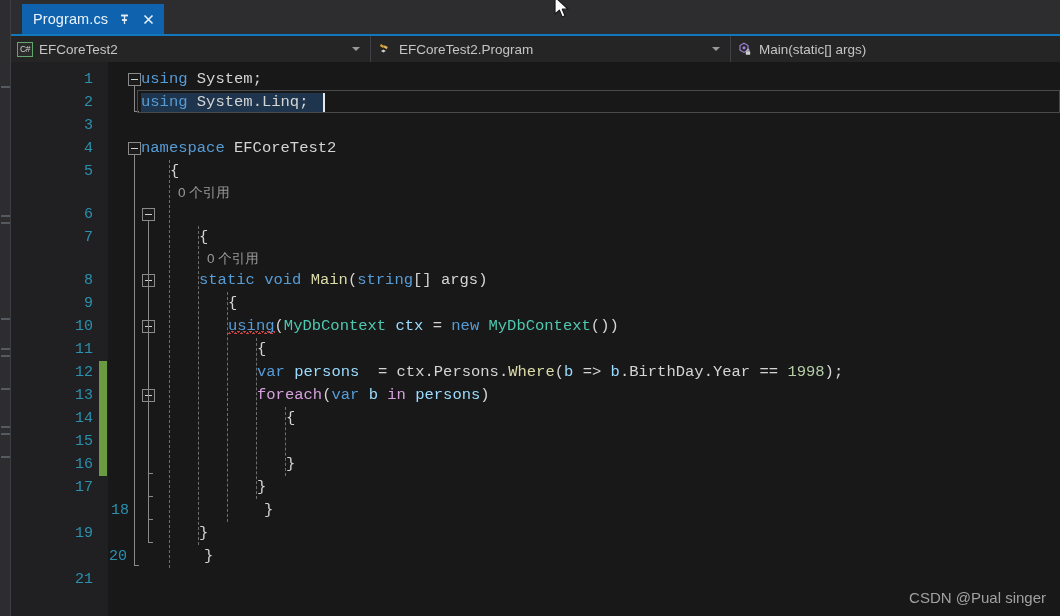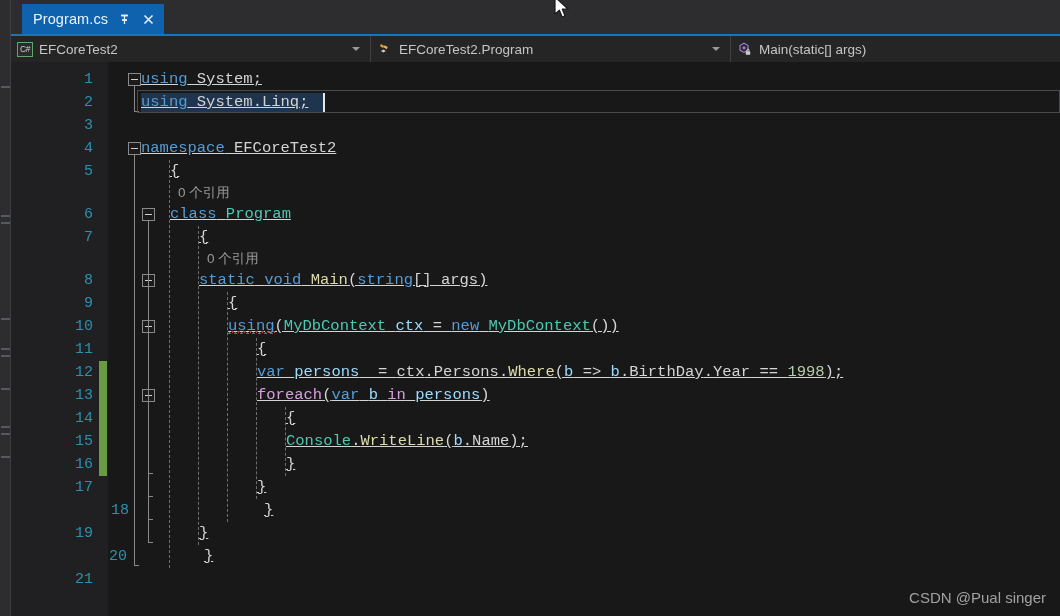--- a/index.html
+++ b/index.html
@@ -85,21 +85,21 @@
     display: block;
   }
   .lnum {
     position: absolute; left: 0; width: 82px; text-align: right;
     color: #2b91af; font-family: "Liberation Mono", monospace;
     font-size: 15px; line-height: 23px;
   }
   .codetext {
     position: absolute; left: 130px; top: 0; height: 23px;
     color: #d4d4d4; font-family: "Liberation Mono", monospace;
-    font-size: 15.5px; line-height: 23px; white-space: pre; text-decoration: underline;
+    font-size: 15.5px; line-height: 23px; white-space: pre;
   }
   
   .k   { color: #569cd6; }  
   .kc  { color: #4ec9b0; }  
   .id  { color: #d4d4d4; }  
   .ctl { color: #d8a0df; }  
   .mth { color: #dcdcaa; }  
   .num { color: #b5cea8; }  
   .prm { color: #9cdcfe; }  
   .pn  { color: #d4d4d4; }  
@@ -284,21 +284,20 @@
         <div class="line" style="top: 75px;">
           <span class="lnum">4</span>
           <span class="codetext" style="left: 130px;"><span class="k">namespace</span><span class="id"> EFCoreTest2</span></span>
         </div>
         <div class="line" style="top: 98px;">
           <span class="lnum">5</span>
           <span class="codetext" style="left: 159px;"><span class="pn">{</span></span>
         </div>
         <div class="line" style="top: 141px;">
           <span class="lnum">6</span>
-          <span class="codetext" style="left: 159px;"><span class="k">class</span><span class="pn"> </span><span class="kc">Program</span></span>
         </div>
         <div class="line" style="top: 164px;">
           <span class="lnum">7</span>
           <span class="codetext" style="left: 188px;"><span class="pn">{</span></span>
         </div>
         <div class="line" style="top: 207px;">
           <span class="lnum">8</span>
           <span class="codetext" style="left: 188px;"><span class="k">static</span><span class="pn"> </span><span class="k">void</span><span class="pn"> </span><span class="mth">Main</span><span class="pn">(</span><span class="k">string</span><span class="pn">[] </span><span class="id">args</span><span class="pn">)</span></span>
         </div>
         <div class="line" style="top: 230px;">
@@ -320,21 +319,20 @@
         <div class="line" style="top: 322px;">
           <span class="lnum">13</span>
           <span class="codetext" style="left: 246px;"><span class="ctl">foreach</span><span class="pn">(</span><span class="k">var</span><span class="pn"> </span><span class="prm">b</span><span class="pn"> </span><span class="ctl">in</span><span class="pn"> </span><span class="prm">persons</span><span class="pn">)</span></span>
         </div>
         <div class="line" style="top: 345px;">
           <span class="lnum">14</span>
           <span class="codetext" style="left: 275px;"><span class="pn">{</span></span>
         </div>
         <div class="line" style="top: 368px;">
           <span class="lnum">15</span>
-          <span class="codetext" style="left: 275px;"><span class="kc">Console</span><span class="pn">.</span><span class="mth">WriteLine</span><span class="pn">(</span><span class="prm">b</span><span class="pn">.</span><span class="id">Name</span><span class="pn">);</span></span>
         </div>
         <div class="line" style="top: 391px;">
           <span class="lnum">16</span>
           <span class="codetext" style="left: 275px;"><span class="pn">}</span></span>
         </div>
         <div class="line" style="top: 414px;">
           <span class="lnum">17</span>
           <span class="codetext" style="left: 246px;"><span class="pn">}</span></span>
         </div>
         <div class="line" style="top: 437px; margin-left: 36px;">

